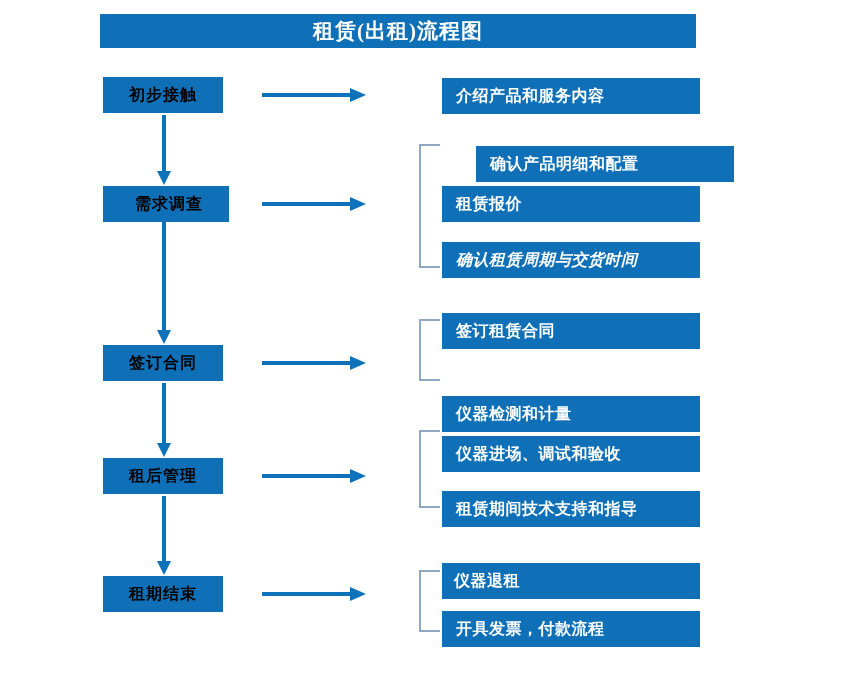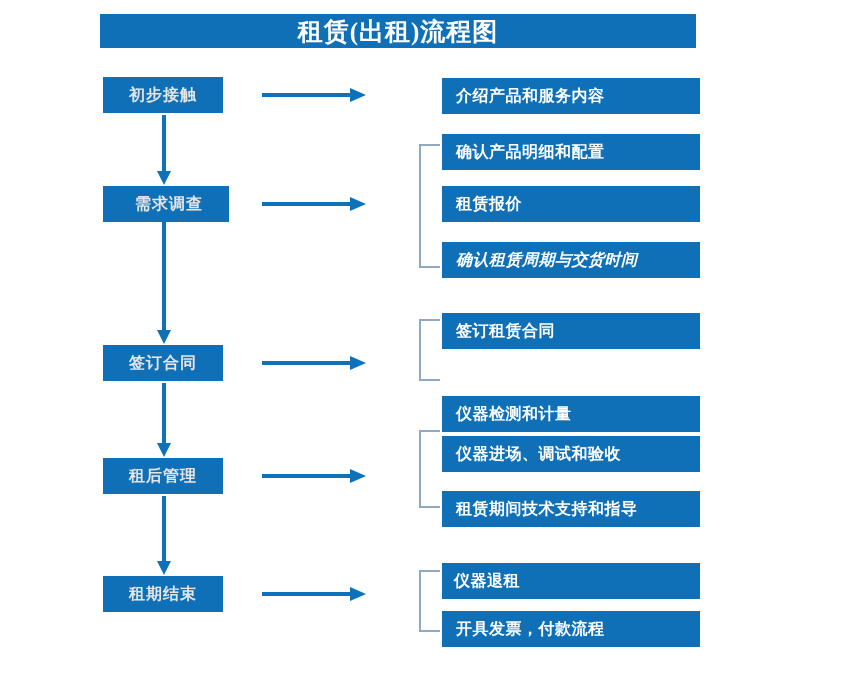--- a/index.html
+++ b/index.html
@@ -23,35 +23,35 @@
 
   
   .title-bar {
     position: absolute;
     left: 100px;
     top: 14px;
     width: 596px;
     height: 34px;
     background: #0f70b7;
     color: #ffffff;
-    font-size: 25px;
+    font-size: 21px;
     font-weight: bold;
     display: flex;
     align-items: center;
     justify-content: center;
     letter-spacing: 1px;
   }
 
   
   .stage-box {
     position: absolute;
     width: 120px;
     height: 36px;
     background: #0f70b7;
-    color: #e5e5e5;
+    color: #000000;
     font-size: 16px;
     font-weight: bold;
     display: flex;
     align-items: center;
     justify-content: center;
     letter-spacing: 1px;
   }
 
   
   .detail-box {
@@ -188,21 +188,21 @@
     <div class="head"></div>
   </div>
 
   <div class="bracket" style="top:144px; height:124px;"></div>
   <div class="bracket" style="top:319px; height:62px;"></div>
   <div class="bracket" style="top:430px; height:78px;"></div>
   <div class="bracket" style="top:570px; height:62px;"></div>
 
   <div class="detail-box" style="top:78px;">介绍产品和服务内容</div>
 
-  <div class="detail-box" style="top:134px;">确认产品明细和配置</div>
+  <div class="detail-box" style="top:146px;margin-left:34px;">确认产品明细和配置</div>
 
   <div class="detail-box" style="top:186px;">租赁报价</div>
 
   <div class="detail-box" style="top:242px;font-style:italic;">确认租赁周期与交货时间</div>
 
   <div class="detail-box" style="top:313px;">签订租赁合同</div>
 
   <div class="detail-box" style="top:352px;margin-top:44px;">仪器检测和计量</div>
 
   <div class="detail-box" style="top:423px;margin-top:13px;">仪器进场、调试和验收</div>

